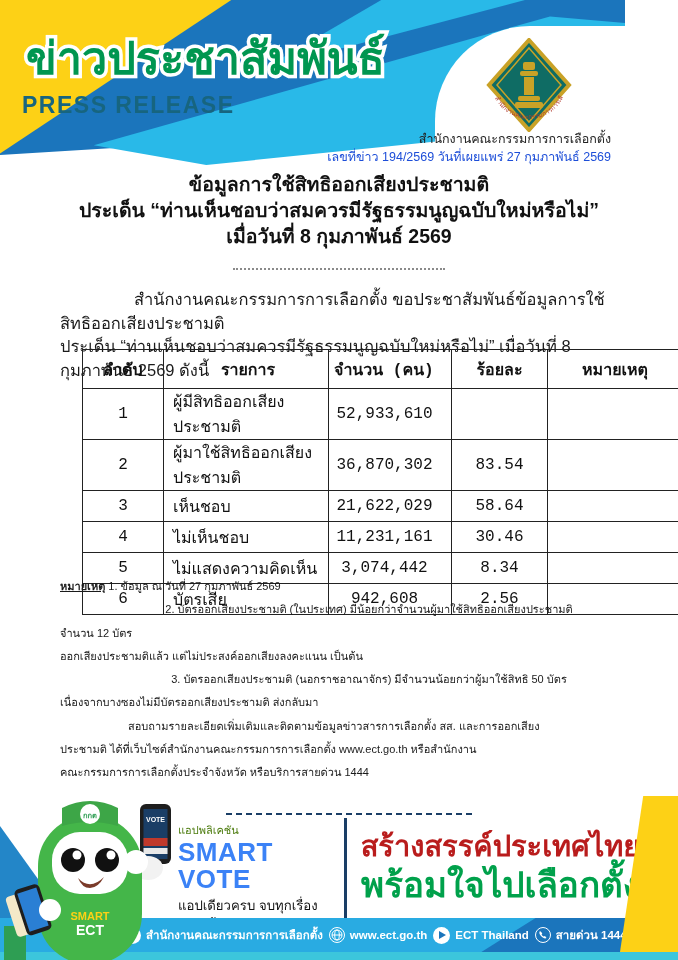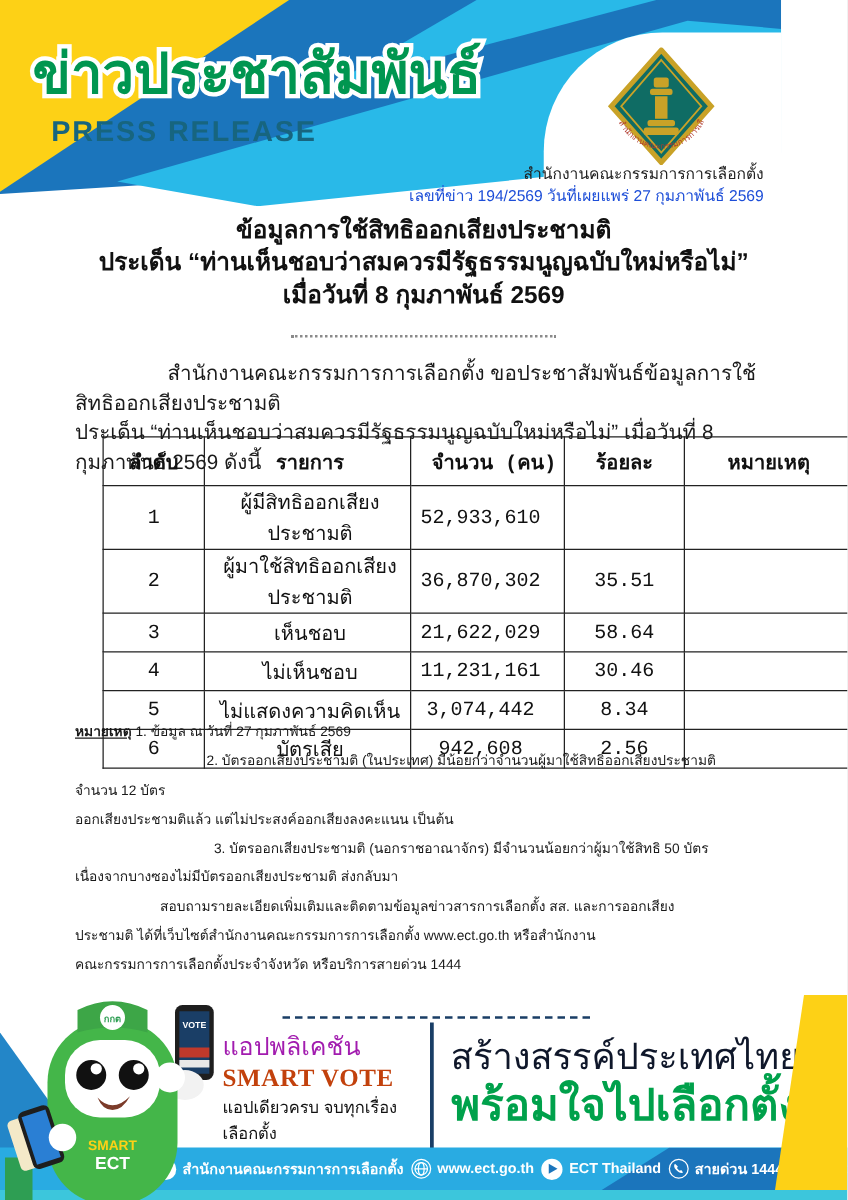--- a/index.html
+++ b/index.html
@@ -9,65 +9,65 @@
   
   .header{position:absolute;left:0;top:0;width:625px;height:165px;background:#fff;}
   .h-blue{position:absolute;inset:0;background:#1b75bc;clip-path:polygon(0 0,100% 0,100% 58%,60% 80%,0 94%);}
   .h-cyan-band{position:absolute;inset:0;background:#29b9e8;clip-path:polygon(15% 88%,88% 10%,100% 14%,100% 74%,33% 100%);}
   .h-cyan-tri{position:absolute;inset:0;background:#29b9e8;clip-path:polygon(61% 0,84% 0,42% 42%);}
   .h-yellow{position:absolute;inset:0;background:#fdd116;clip-path:polygon(0 0,37% 0,0 93%);}
   .h-blob{position:absolute;right:0;top:26px;width:190px;height:139px;background:#fff;border-radius:95px 0 0 18px;}
   .brand-title{position:absolute;left:26px;top:36px;font-size:45px;font-weight:800;line-height:1;white-space:nowrap;}
   .brand-title .stroke{position:absolute;left:0;top:0;color:#fff;-webkit-text-stroke:7px #fff;}
   .brand-title .fill{position:relative;color:#009650;}
-  .brand-sub{position:absolute;left:41px;top:92px;font-size:23px;font-weight:700;letter-spacing:1.5px;color:#17657f;}
+  .brand-sub{position:absolute;left:22px;top:92px;font-size:23px;font-weight:700;letter-spacing:1.5px;color:#17657f;}
   .org-line{position:absolute;right:14px;top:129px;font-size:12.5px;color:#222;}
   .meta-line{position:absolute;right:14px;top:147px;font-size:12.5px;color:#1d4ed8;}
   .seal{position:absolute;right:52px;top:38px;}
 
   
   .doc-title{position:absolute;left:0;right:0;top:171px;text-align:center;font-size:19.5px;font-weight:700;line-height:26px;color:#111;}
   .dotted-sep{position:absolute;top:268px;left:50%;transform:translateX(-50%);width:212px;border-top:2px dotted #8a8a8a;}
 
   
   .intro{position:absolute;left:60px;right:56px;top:288px;font-size:16.5px;line-height:23.5px;}
   .intro .indent{text-indent:74px;}
 
   
   table.data{position:absolute;left:82px;top:349px;width:540px;border-collapse:collapse;font-size:16px;color:#111;table-layout:fixed;}
   table.data th,table.data td{border:1.2px solid #222;padding:0 5px;font-family:Liberation Mono, monospace;}
   table.data th{height:38px;font-weight:600;text-align:center;}
   table.data td{height:30px;}
   .c-no{width:70px;text-align:center;}
-  .c-item{width:150px;text-align:center;padding-left:9px!important;}
+  .c-item{width:150px;text-align:left;padding-left:9px!important;}
   .c-count{width:111px;text-align:center;padding-right:16px!important;}
   .c-pct{width:85px;text-align:center;}
   .c-rem{width:124px;}
 
   
   .notes{position:absolute;left:60px;right:52px;top:575px;font-size:11px;line-height:23.3px;}
   .notes .lbl{font-weight:700;text-decoration:underline;}
   .ind1{padding-left:52px;text-align:center;}
   .ind2{padding-left:68px;}
 
   
   .bl-blue-tri{position:absolute;left:0;top:826px;width:96px;height:134px;background:#2386c8;clip-path:polygon(0 0,100% 100%,0 100%);}
   .br-yellow{position:absolute;right:0;top:796px;width:58px;height:156px;background:#fdd116;clip-path:polygon(40% 0,100% 0,100% 100%,0 100%);z-index:3;}
   .dash-line{position:absolute;left:226px;top:813px;width:246px;border-top:2.5px dashed #1a3e66;}
   .v-line{position:absolute;left:344px;top:818px;width:3px;height:112px;background:#1a3e66;}
   .app-block{position:absolute;left:178px;top:821px;width:162px;}
-  .app-label{font-size:20px;color:#a21caf;}
-  .app-name{font-size:20px;font-weight:900;color:#c2410c;letter-spacing:.5px;line-height:1.05;font-family:Liberation Serif, serif;}
+  .app-label{font-size:11px;color:#4d7c0f;}
+  .app-name{font-size:26px;font-weight:900;color:#3b82f6;letter-spacing:.5px;line-height:1.05;}
   .app-tagline{font-size:13.2px;color:#111;margin-top:1px;}
   .dl-row{display:flex;gap:5px;margin-top:7px;align-items:flex-start;}
   .dl-col{display:flex;flex-direction:column;gap:3px;font-size:8px;color:#111;}
   .dl-line1{display:flex;align-items:center;gap:3px;white-space:nowrap;}
   .store-badge{background:#10233d;color:#fff;font-size:6.5px;border-radius:2px;padding:1.5px 4px;white-space:nowrap;}
   .slogan{position:absolute;left:358px;top:831px;width:285px;text-align:center;line-height:1.1;}
-  .slogan-1{font-size:29px;font-weight:400;color:#0f172a;}
+  .slogan-1{font-size:29px;font-weight:700;color:#b91c1c;}
   .slogan-2{font-size:35px;font-weight:900;color:#00a14b;margin-top:3px;}
 
   
   .footer{position:absolute;left:0;top:918px;width:678px;height:34px;z-index:2;}
   .f-bg{position:absolute;inset:0;background:#29abe2;}
   .f-dark{position:absolute;inset:0;background:#1b75bc;clip-path:polygon(79% 0,100% 0,100% 100%,71% 100%);}
   .f-items{position:absolute;inset:0;display:flex;align-items:center;padding:0 10px 0 124px;gap:6px;justify-content:space-between;z-index:4;}
   .f-item{display:flex;align-items:center;gap:5px;color:#fff;font-size:11.5px;font-weight:700;white-space:nowrap;}
   .ico{width:17px;height:17px;border-radius:50%;background:#fff;color:#1b75bc;display:flex;align-items:center;justify-content:center;font-size:11px;font-weight:800;flex:none;}
   .ico.outline{background:transparent;border:1.5px solid #fff;color:#fff;width:14px;height:14px;font-size:9px;}
@@ -123,38 +123,38 @@
   <div class="intro">
     <div class="indent">สำนักงานคณะกรรมการการเลือกตั้ง ขอประชาสัมพันธ์ข้อมูลการใช้สิทธิออกเสียงประชามติ</div>
     <div>ประเด็น “ท่านเห็นชอบว่าสมควรมีรัฐธรรมนูญฉบับใหม่หรือไม่” เมื่อวันที่ 8 กุมภาพันธ์ 2569 ดังนี้</div>
   </div>
 
   <table class="data">
     <thead>
       <tr>
         <th class="c-no">ลำดับ</th>
         <th class="c-item" style="text-align:center;">รายการ</th>
-        <th class="c-count" style="text-align:right;padding-right:6px!important;">จำนวน (คน)</th>
+        <th class="c-count" style="text-align:left;padding-right:6px!important;">จำนวน (คน)</th>
         <th class="c-pct">ร้อยละ</th>
         <th class="c-rem">หมายเหตุ</th>
       </tr>
     </thead>
     <tbody>
       <tr>
         <td class="c-no">1</td>
         <td class="c-item">ผู้มีสิทธิออกเสียงประชามติ</td>
         <td class="c-count">52,933,610</td>
         <td class="c-pct"></td>
         <td class="c-rem"></td>
       </tr>
       <tr>
         <td class="c-no">2</td>
         <td class="c-item">ผู้มาใช้สิทธิออกเสียงประชามติ</td>
         <td class="c-count">36,870,302</td>
-        <td class="c-pct">35.51</td>
+        <td class="c-pct">83.54</td>
         <td class="c-rem"></td>
       </tr>
       <tr>
         <td class="c-no">3</td>
         <td class="c-item">เห็นชอบ</td>
         <td class="c-count">21,622,029</td>
         <td class="c-pct">58.64</td>
         <td class="c-rem"></td>
       </tr>
       <tr>

